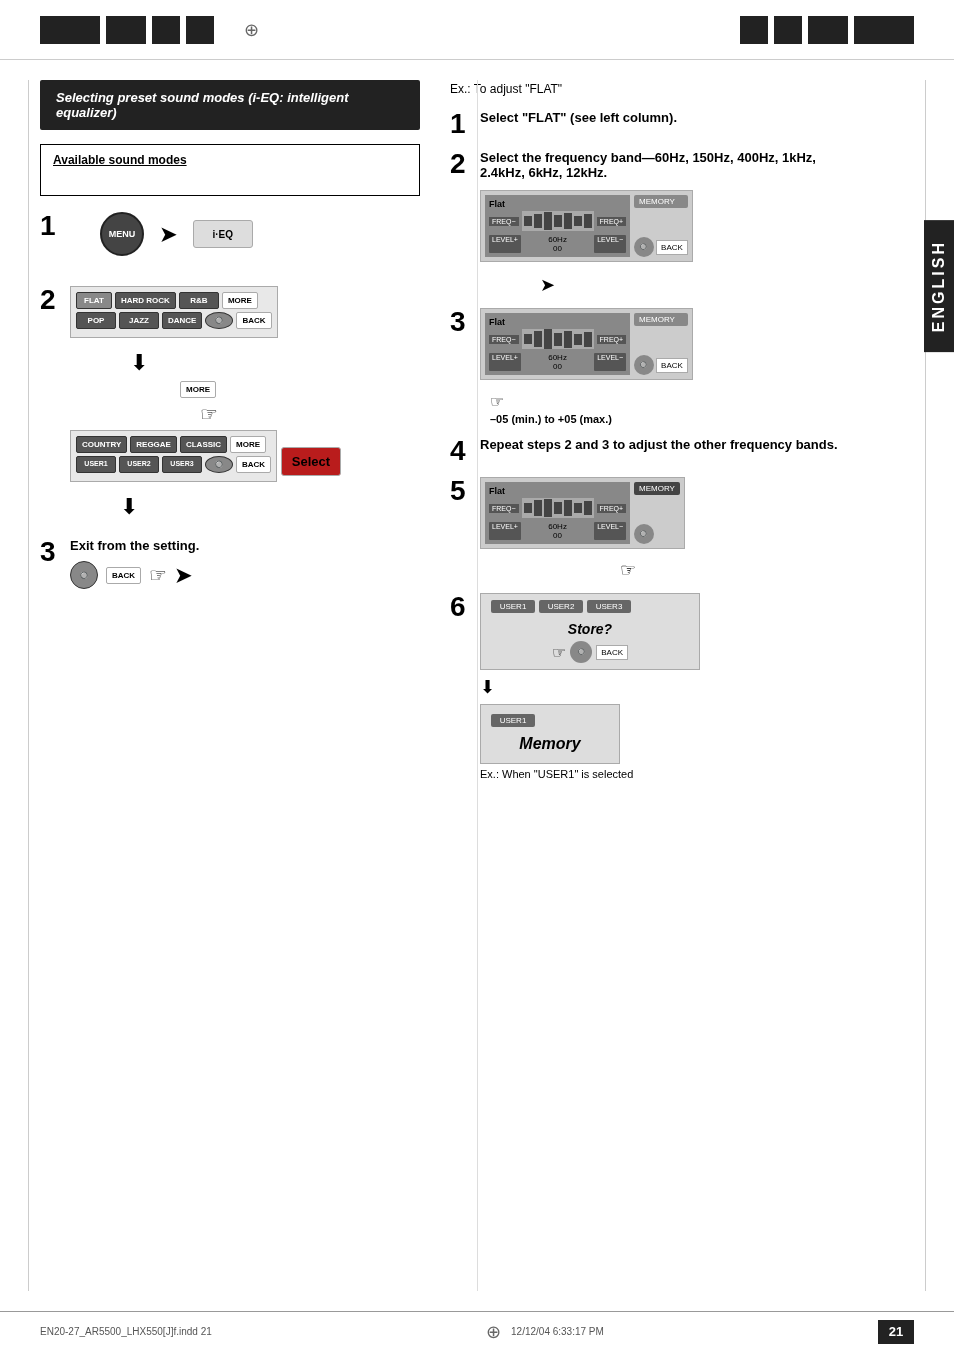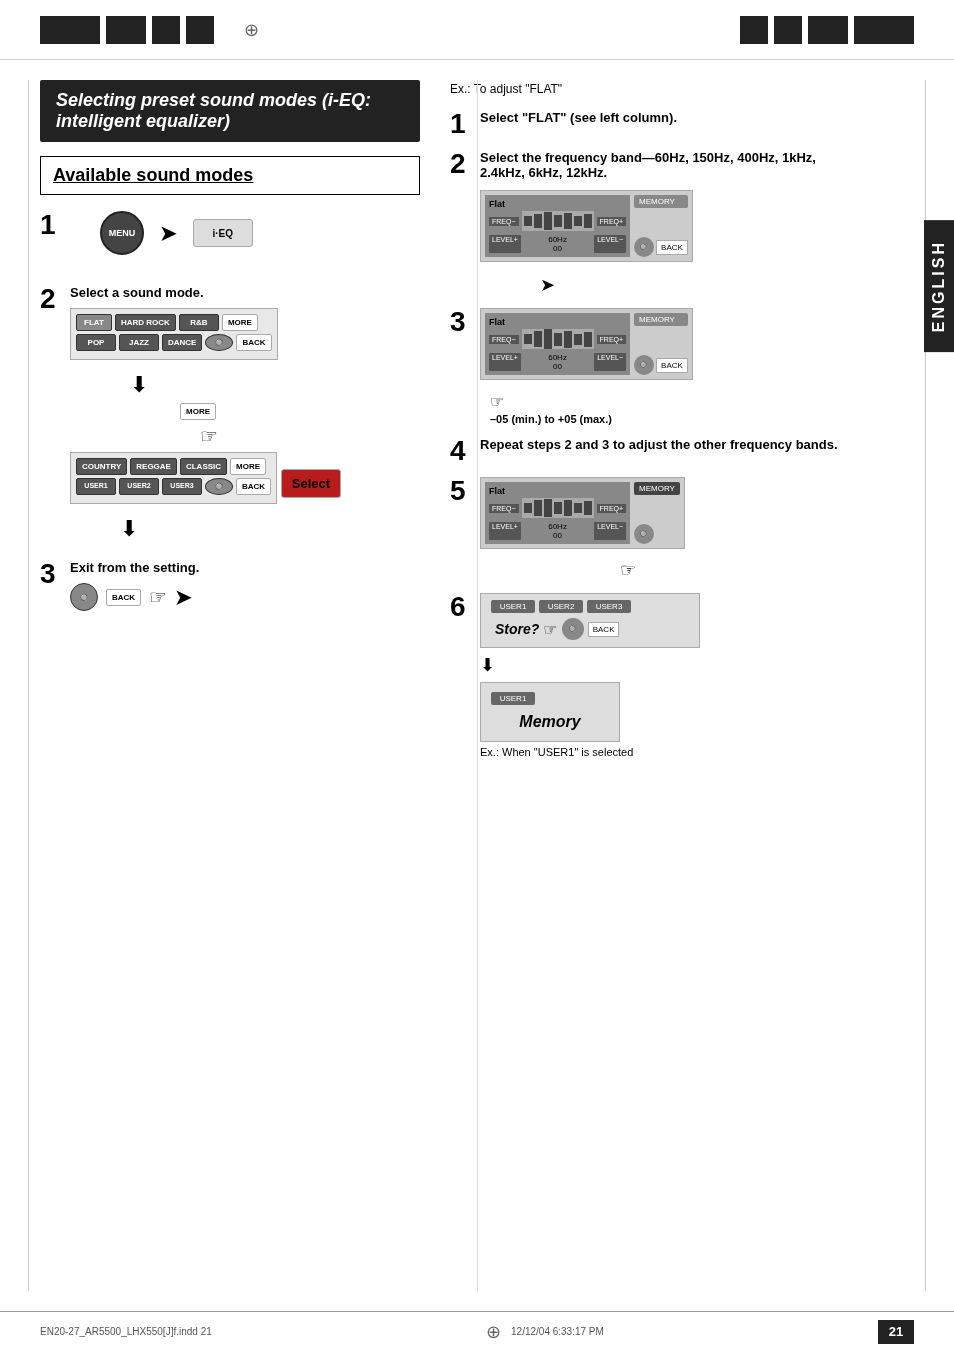--- a/index.html
+++ b/index.html
@@ -67,21 +67,21 @@
 
     
     .section-title-box {
       background: #222;
       color: #fff;
       padding: 10px 16px;
       margin-bottom: 14px;
       border-radius: 2px;
     }
     .section-title-box h2 {
-      font-size: 18px;
+      font-size: 13px;
       font-weight: bold;
       font-style: italic;
     }
 
     .section-title-plain {
       background: #333;
       color: #fff;
       padding: 10px 16px;
       margin-bottom: 14px;
       font-size: 15px;
@@ -97,23 +97,23 @@
     }
 
     
     .sound-modes-box {
       border: 1.5px solid #000;
       padding: 8px 12px;
       margin-bottom: 16px;
     }
     .sound-modes-box .box-title {
       font-weight: bold;
-      font-size: 18px;
+      font-size: 12px;
       text-decoration: underline;
-      margin-bottom: 0;
+      margin-bottom: 20px;
     }
     .sound-modes-box .modes-text {
       font-size: 12px;
       line-height: 1.6;
     }
     .sound-modes-box .modes-text strong {
       font-weight: bold;
     }
 
     
@@ -459,21 +459,20 @@
           <div class="menu-btn">MENU</div>
           <span class="arrow-bold">➤</span>
           <div class="ieq-btn">i·EQ</div>
         </div>
       </div>
     </div>
 
     <div class="step">
       <div class="step-num">2</div>
       <div class="step-content">
-        <div class="step-label">Select a sound mode.</div>
 
         
         <div class="btn-grid">
           <div class="btn-row">
             <div class="btn-item flat">FLAT</div>
             <div class="btn-item">HARD ROCK</div>
             <div class="btn-item">R&amp;B</div>
             <div class="btn-item more">MORE</div>
           </div>
           <div class="btn-row">
@@ -673,21 +672,21 @@
     <div class="step sub-step">
       <div class="step-num">6</div>
       <div class="step-content">
         
         <div class="store-panel">
           <div class="store-row">
             <div class="store-btn">USER1</div>
             <div class="store-btn">USER2</div>
             <div class="store-btn">USER3</div>
           </div>
-          <div style="display:flex;align-items:center;">
+          <div style="display:flex;justify-content:space-between;align-items:center;flex-direction:column;">
             <div class="store-text">Store?</div>
             <div style="display:flex;align-items:center;gap:4px;">
               <span style="font-size:16px;">☞</span>
               <div style="width:22px;height:22px;background:#888;border-radius:50%;display:inline-flex;align-items:center;justify-content:center;font-size:7px;color:#fff;">🔘</div>
               <div class="back-btn-small">BACK</div>
             </div>
           </div>
         </div>
 
         <div style="margin:6px 0; font-size:18px;">⬇</div>

